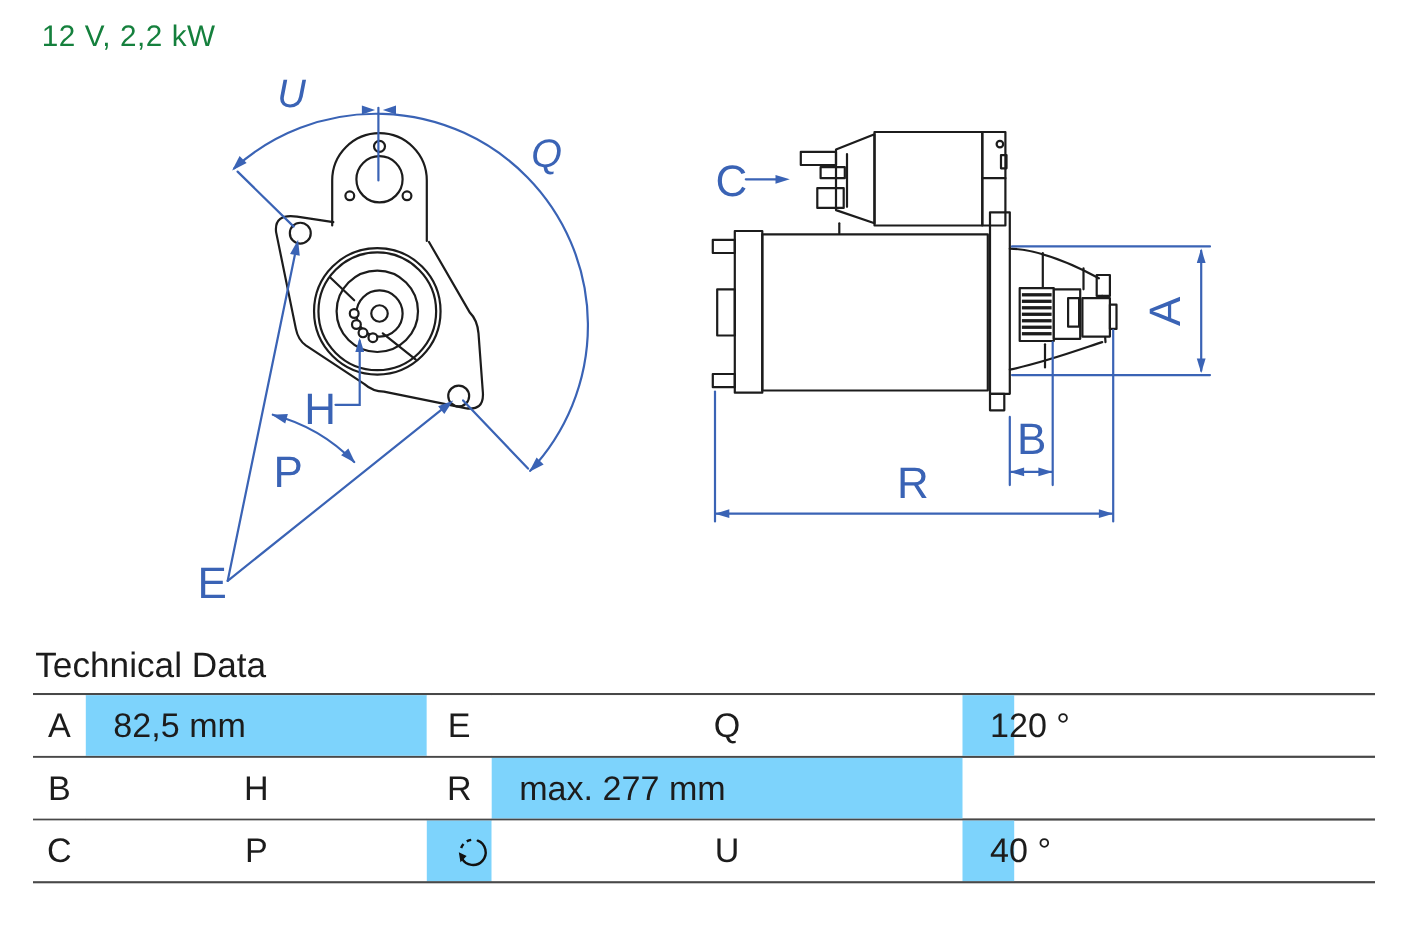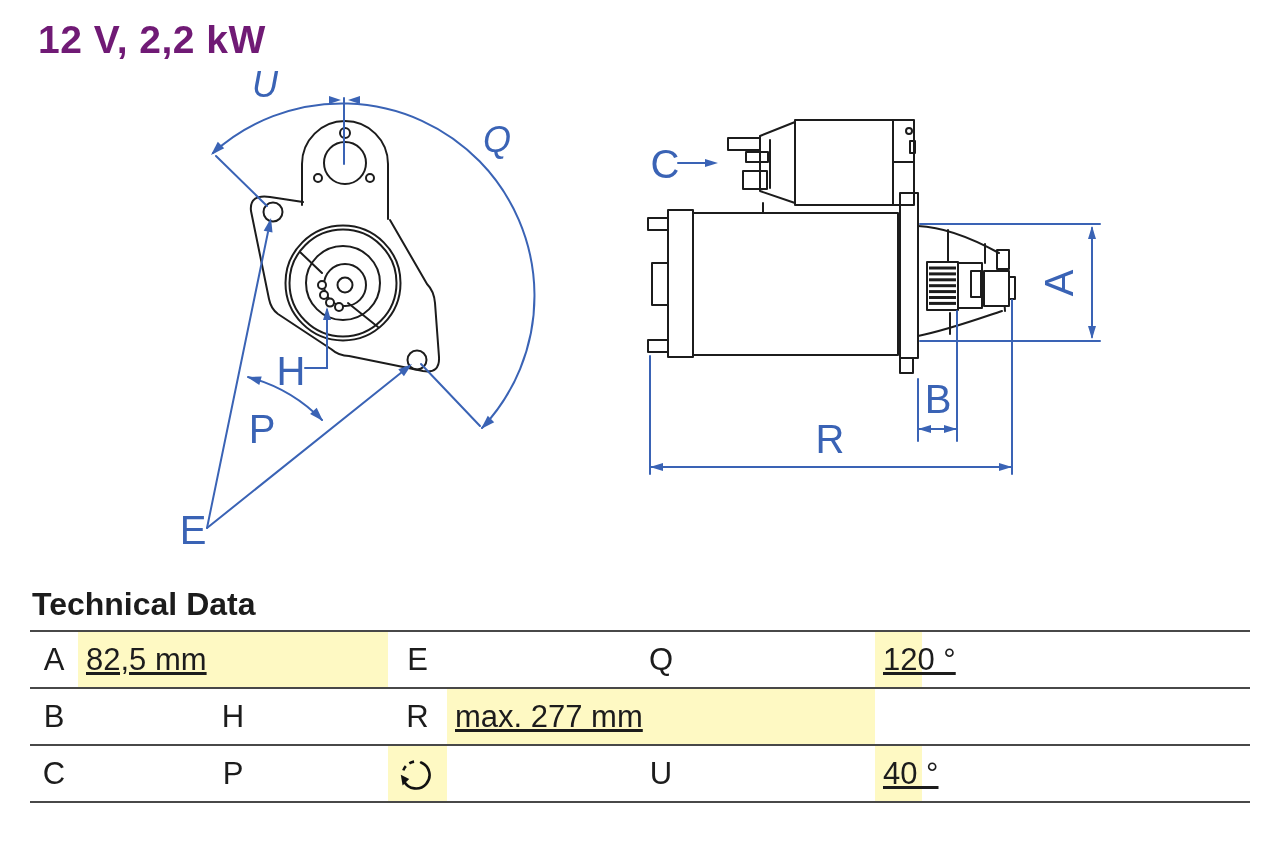--- a/index.html
+++ b/index.html
@@ -1,52 +1,52 @@
 <!DOCTYPE html>
 <html><head>
 <meta charset="utf-8">
 <style>
   html,body{margin:0;padding:0;background:#fff;}
   .page{
     position:relative;width:1280px;height:853px;background:#ffffff;overflow:hidden;
     font-family:"Liberation Sans",sans-serif;color:#1c1c1c;
   }
   .title{
-    position:absolute;left:38px;top:18px;font-size:39px;font-weight:bold;
-    letter-spacing:0.5px;color:#701a75;white-space:pre;
+    position:absolute;left:38px;top:18px;font-size:27px;font-weight:normal;
+    letter-spacing:0.5px;color:#15803d;white-space:pre;
   }
   .drawing{position:absolute;left:0;top:0;}
   .draw-line{stroke:#1c1c1c;stroke-width:2;fill:none;stroke-linejoin:round;stroke-linecap:round;}
   .draw-fill{stroke:#1c1c1c;stroke-width:2;fill:#ffffff;stroke-linejoin:round;}
   .dim{stroke:#3a63b5;stroke-width:2;fill:none;stroke-linecap:round;}
   .dim-arrow{fill:#3a63b5;stroke:none;}
   .dim-label{font-family:"Liberation Sans",sans-serif;font-size:40px;fill:#3a63b5;font-weight:400;}
   .dim-label-i{font-family:"Liberation Sans",sans-serif;font-size:36px;fill:#3a63b5;font-style:italic;font-weight:400;}
   .tooth{fill:#ffffff;stroke:#1c1c1c;stroke-width:2;}
   .stripe{fill:#1c1c1c;stroke:none;}
 
   .tech-heading{
-    position:absolute;left:32px;top:586px;font-size:32px;font-weight:bold;color:#1c1c1c;
+    position:absolute;left:32px;top:586px;font-size:32px;font-weight:normal;color:#1c1c1c;
   }
   .tech-table{
     position:absolute;left:30px;top:630px;width:1220px;
     border-top:2px solid #484848;
   }
   .t-row{
     display:grid;
     grid-template-columns:48px 310px 59px 428px 47px 328px;
     height:55px;border-bottom:2px solid #484848;
   }
   .cell-letter{
     background:#ffffff;display:flex;align-items:center;justify-content:center;
     font-size:31px;color:#1c1c1c;
   }
   .cell-value{
-    background:#fef9c3;display:flex;align-items:center;
-    padding-left:8px;font-size:31px;color:#1c1c1c;white-space:pre;text-decoration:underline;
+    background:#7dd3fc;display:flex;align-items:center;
+    padding-left:25px;font-size:31px;color:#1c1c1c;white-space:pre;
   }
   .rot-icon{display:block;}
 </style>
 </head>
 <body>
 
 <div class="page">
 
   <div class="title">12 V, 2,2 kW</div>
 

